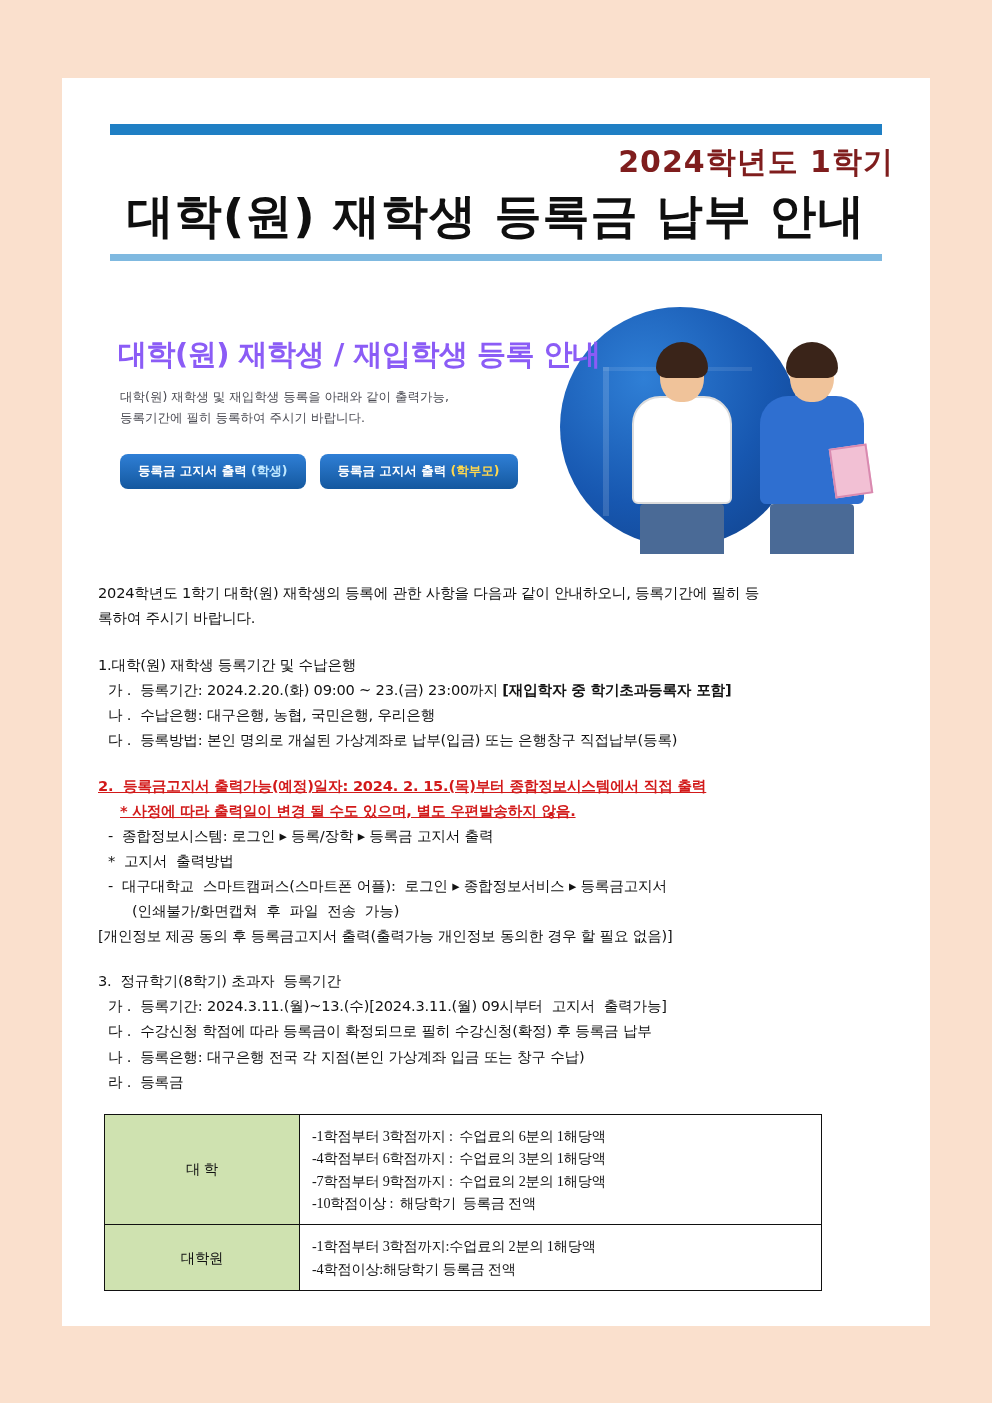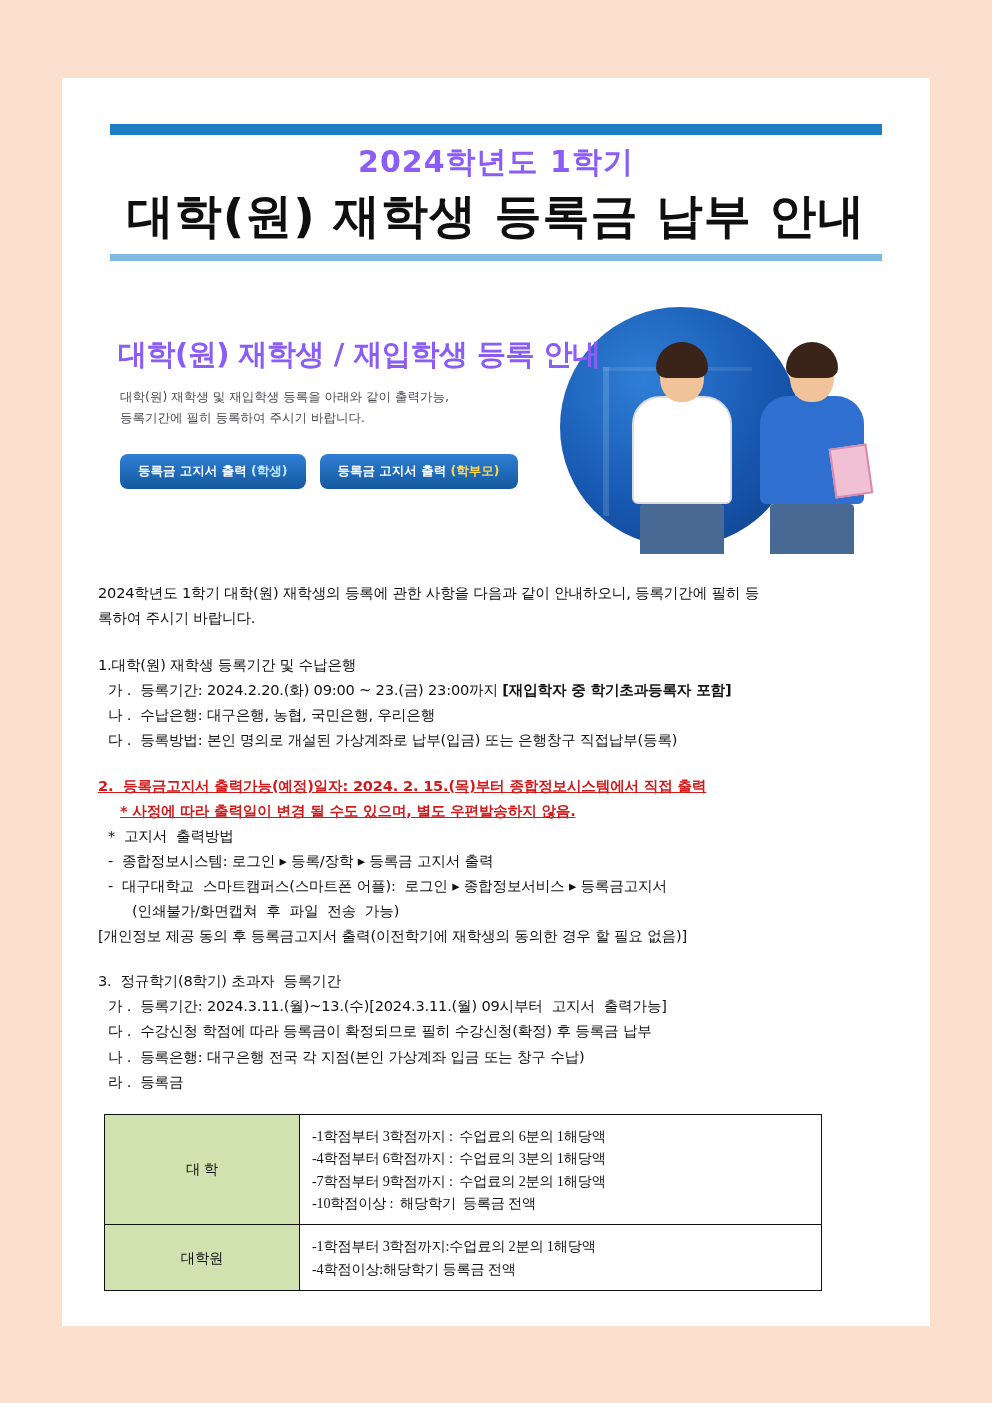--- a/index.html
+++ b/index.html
@@ -29,22 +29,22 @@
   }
 
   
   .rule-top {
     height: 11px;
     background: #1f7fc4;
     width: 772px;
     margin: 0 auto;
   }
   .title-small {
-    text-align: center;
-    color: #8b5cf6;
+    text-align: right;
+    color: #7f1d1d;
     font-weight: bold;
     font-size: 30px;
     letter-spacing: 1px;
     margin: 7px 0 2px 0;
     font-family: "DejaVu Sans", sans-serif;
   }
   .title-main {
     text-align: center;
     color: #0f0f0f;
     font-weight: bold;
@@ -285,25 +285,25 @@
       <div class="sec">
         <div class="line">1.대학(원) 재학생 등록기간 및 수납은행</div>
         <div class="line indent1"><span>가 .  등록기간: 2024.2.20.(화) 09:00 ~ 23.(금) 23:00까지 </span><span class="bold">[재입학자 중 학기초과등록자 포함]</span></div>
         <div class="line indent1">나 .  수납은행: 대구은행, 농협, 국민은행, 우리은행</div>
         <div class="line indent1">다 .  등록방법: 본인 명의로 개설된 가상계좌로 납부(입금) 또는 은행창구 직접납부(등록)</div>
       </div>
 
       <div class="sec">
         <div class="line red">2.  등록금고지서 출력가능(예정)일자: 2024. 2. 15.(목)부터 종합정보시스템에서 직접 출력</div>
         <div class="line red indent2">* 사정에 따라 출력일이 변경 될 수도 있으며, 별도 우편발송하지 않음.</div>
+        <div class="line indent1">-  종합정보시스템: 로그인 ▸ 등록/장학 ▸ 등록금 고지서 출력</div>
         <div class="line indent1">*  고지서  출력방법</div>
-        <div class="line indent1">-  종합정보시스템: 로그인 ▸ 등록/장학 ▸ 등록금 고지서 출력</div>
         <div class="line indent1">-  대구대학교  스마트캠퍼스(스마트폰 어플):  로그인 ▸ 종합정보서비스 ▸ 등록금고지서</div>
         <div class="line indent3">(인쇄불가/화면캡쳐  후  파일  전송  가능)</div>
-        <div class="line">[개인정보 제공 동의 후 등록금고지서 출력(이전학기에 재학생의 동의한 경우 할 필요 없음)]</div>
+        <div class="line">[개인정보 제공 동의 후 등록금고지서 출력(출력가능 개인정보 동의한 경우 할 필요 없음)]</div>
       </div>
 
       <div class="sec">
         <div class="line">3.  정규학기(8학기) 초과자  등록기간</div>
         <div class="line indent1">가 .  등록기간: 2024.3.11.(월)~13.(수)[2024.3.11.(월) 09시부터  고지서  출력가능]</div>
         <div class="line indent1">다 .  수강신청 학점에 따라 등록금이 확정되므로 필히 수강신청(확정) 후 등록금 납부</div>
         <div class="line indent1">나 .  등록은행: 대구은행 전국 각 지점(본인 가상계좌 입금 또는 창구 수납)</div>
         <div class="line indent1">라 .  등록금</div>
       </div>
 

